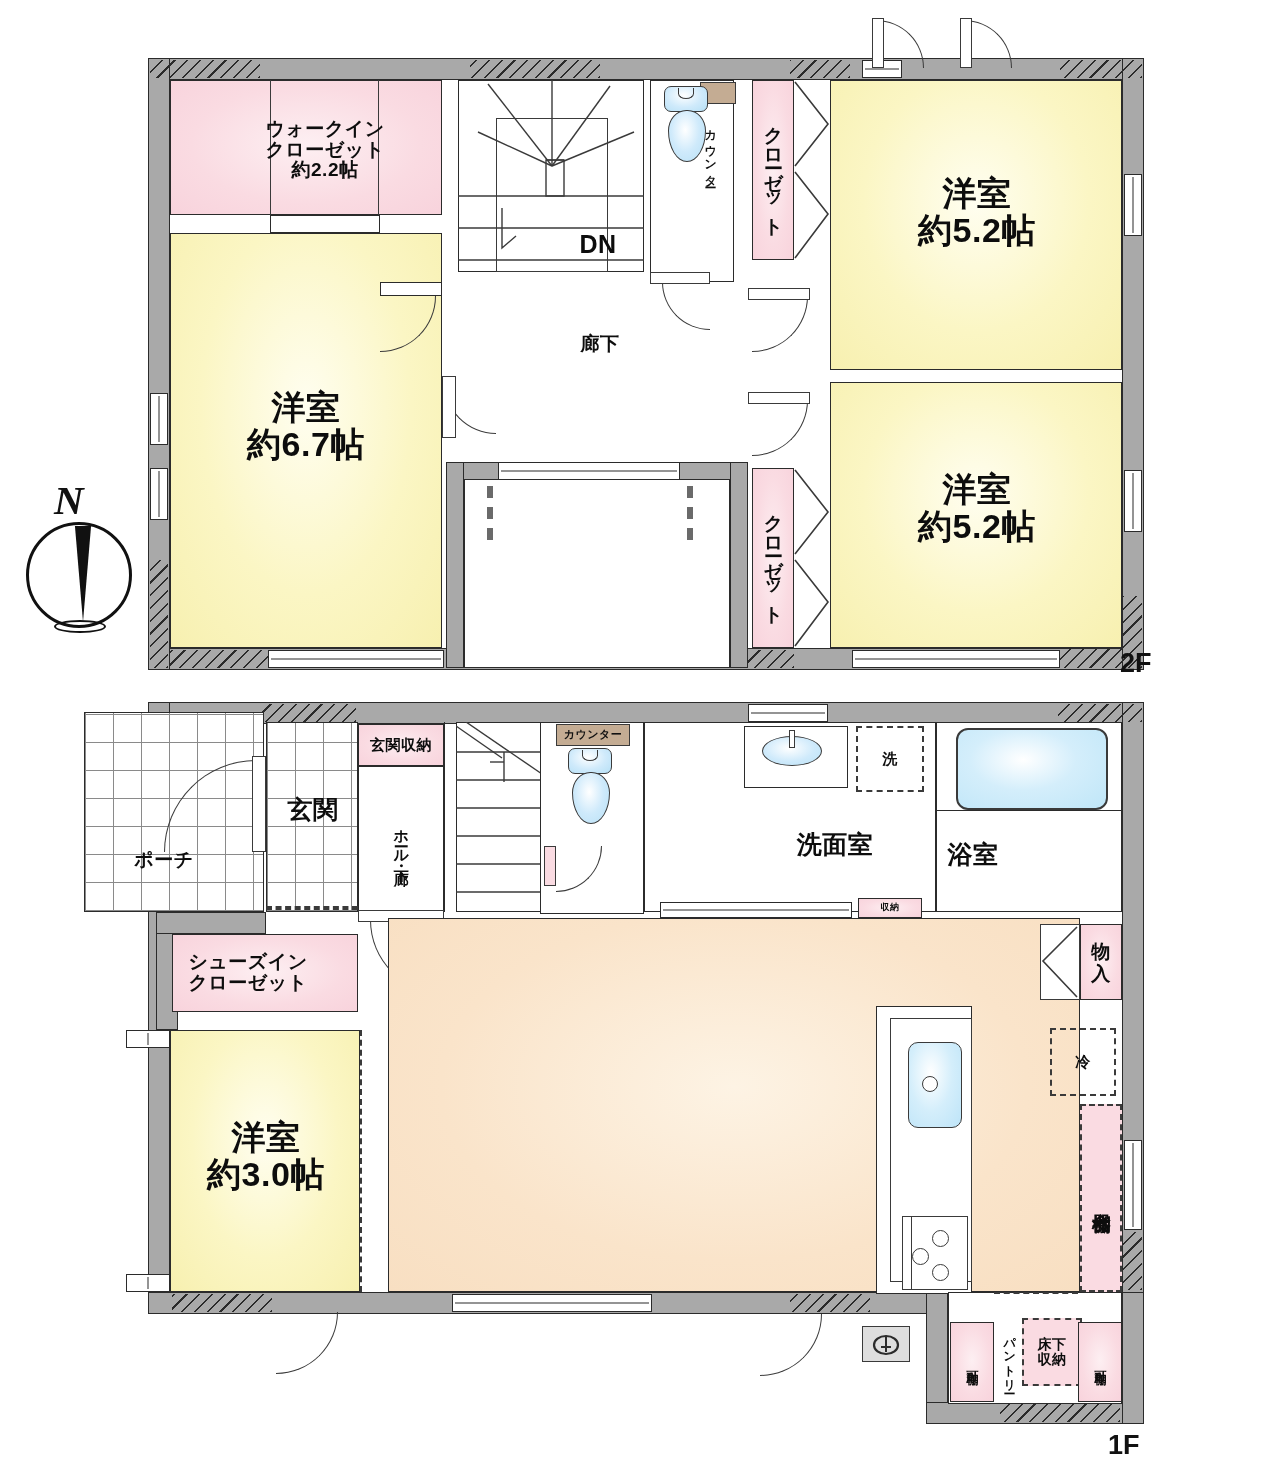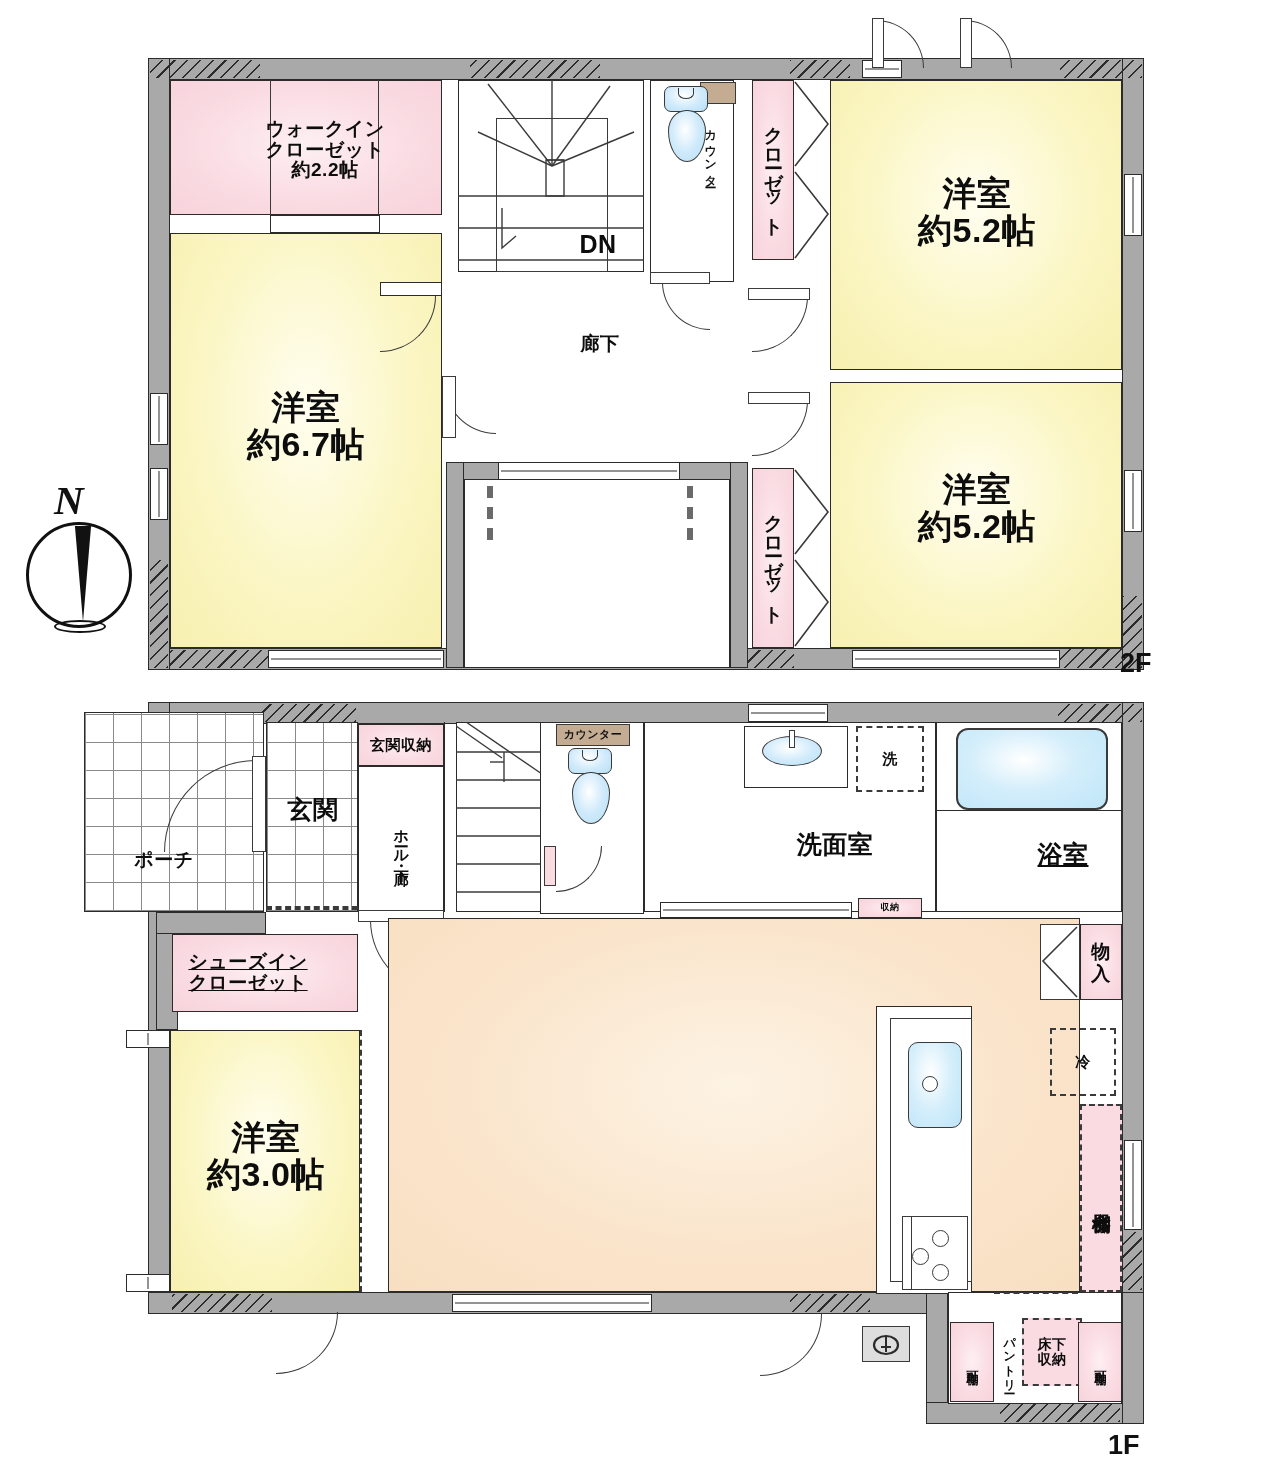--- a/index.html
+++ b/index.html
@@ -333,21 +333,21 @@
     <div class="white-room abs" style="left:358px; top:766px; width:86px; height:146px;"></div>
     <div class="lbl vert xs" style="left:386px; top:776px; width:30px; height:128px;">ホール・廊下</div>
     <div class="abs" style="left:444px; top:722px; width:0; height:190px; border-left:1.5px solid #2b2b2b;"></div>
 
     <div class="swing sw-tr abs" style="left:370px; top:920px; width:74px; height:74px;"></div>
     <div class="abs" style="left:358px; top:910px; width:86px; height:12px; background:#fff; border:1.3px solid #3a3a3a;"></div>
 
     <div class="wall abs" style="left:156px; top:912px; width:22px; height:118px;"></div>
     <div class="wall abs" style="left:156px; top:912px; width:110px; height:22px;"></div>
     <div class="room fill-pink abs" style="left:172px; top:934px; width:186px; height:78px;"></div>
-    <div class="lbl small" style="left:172px; top:940px; width:152px; height:66px;text-decoration:underline;">シューズイン
+    <div class="lbl small" style="left:172px; top:940px; width:152px; height:66px;">シューズイン
 クローゼット</div>
     <div class="abs" style="left:266px; top:908px; width:92px; height:0; border-top:2px dashed #3a3a3a;"></div>
 
     <div class="room fill-yellow abs" style="left:170px; top:1030px; width:190px; height:262px;"></div>
     <div class="lbl big" style="left:178px; top:1110px; width:176px; height:92px;">洋室
 約3.0帖</div>
     <div class="win-v abs" style="left:126px; top:1030px; width:44px; height:18px;"></div>
     <div class="win-v abs" style="left:126px; top:1274px; width:44px; height:18px;"></div>
     <div class="abs" style="left:360px; top:1030px; width:0; height:262px; border-left:2px dashed #3a3a3a;"></div>
     <div class="abs" style="left:388px; top:1030px; width:0; height:262px; border-left:2px dashed #3a3a3a;"></div>
@@ -390,21 +390,21 @@
     <div class="white-room abs" style="left:644px; top:722px; width:292px; height:190px;"></div>
     <div class="lbl mid" style="left:770px; top:828px; width:130px; height:32px;">洗面室</div>
     <div class="sinkbox abs" style="left:744px; top:726px; width:104px; height:62px;"></div>
     <div class="basin abs" style="left:762px; top:736px; width:60px; height:30px;"></div>
     <div class="abs" style="left:789px; top:730px; width:6px; height:18px; background:#fff; border:1.3px solid #3a3a3a;"></div>
     <div class="win-h abs" style="left:748px; top:704px; width:80px; height:18px;"></div>
     <div class="dash-box abs" style="left:856px; top:726px; width:68px; height:66px;"></div>
     <div class="lbl xs" style="left:856px; top:736px; width:68px; height:46px;">洗</div>
 
     <div class="white-room abs" style="left:936px; top:722px; width:186px; height:190px;"></div>
-    <div class="lbl mid" style="left:1000px; top:838px; width:126px; height:32px;text-decoration:underline;">浴室</div>
+    <div class="lbl mid" style="left:910px; top:838px; width:126px; height:32px;">浴室</div>
     <div class="tub abs" style="left:956px; top:728px; width:152px; height:82px;"></div>
     <div class="abs" style="left:936px; top:812px; width:0; height:100px; border-left:1.5px solid #2b2b2b;"></div>
     <div class="abs" style="left:936px; top:810px; width:186px; height:0; border-top:1.5px solid #2b2b2b;"></div>
 
     <div class="abs fill-pink" style="left:858px; top:898px; width:64px; height:20px; border:1.5px solid #2b2b2b;"></div>
     <div class="lbl" style="left:858px; top:898px; width:64px; height:20px; font-size:9px;">収納</div>
 
     <div class="win-h abs" style="left:660px; top:902px; width:192px; height:16px;"></div>
 
     <div class="room fill-peach abs" style="left:388px; top:918px; width:692px; height:374px;"></div>

